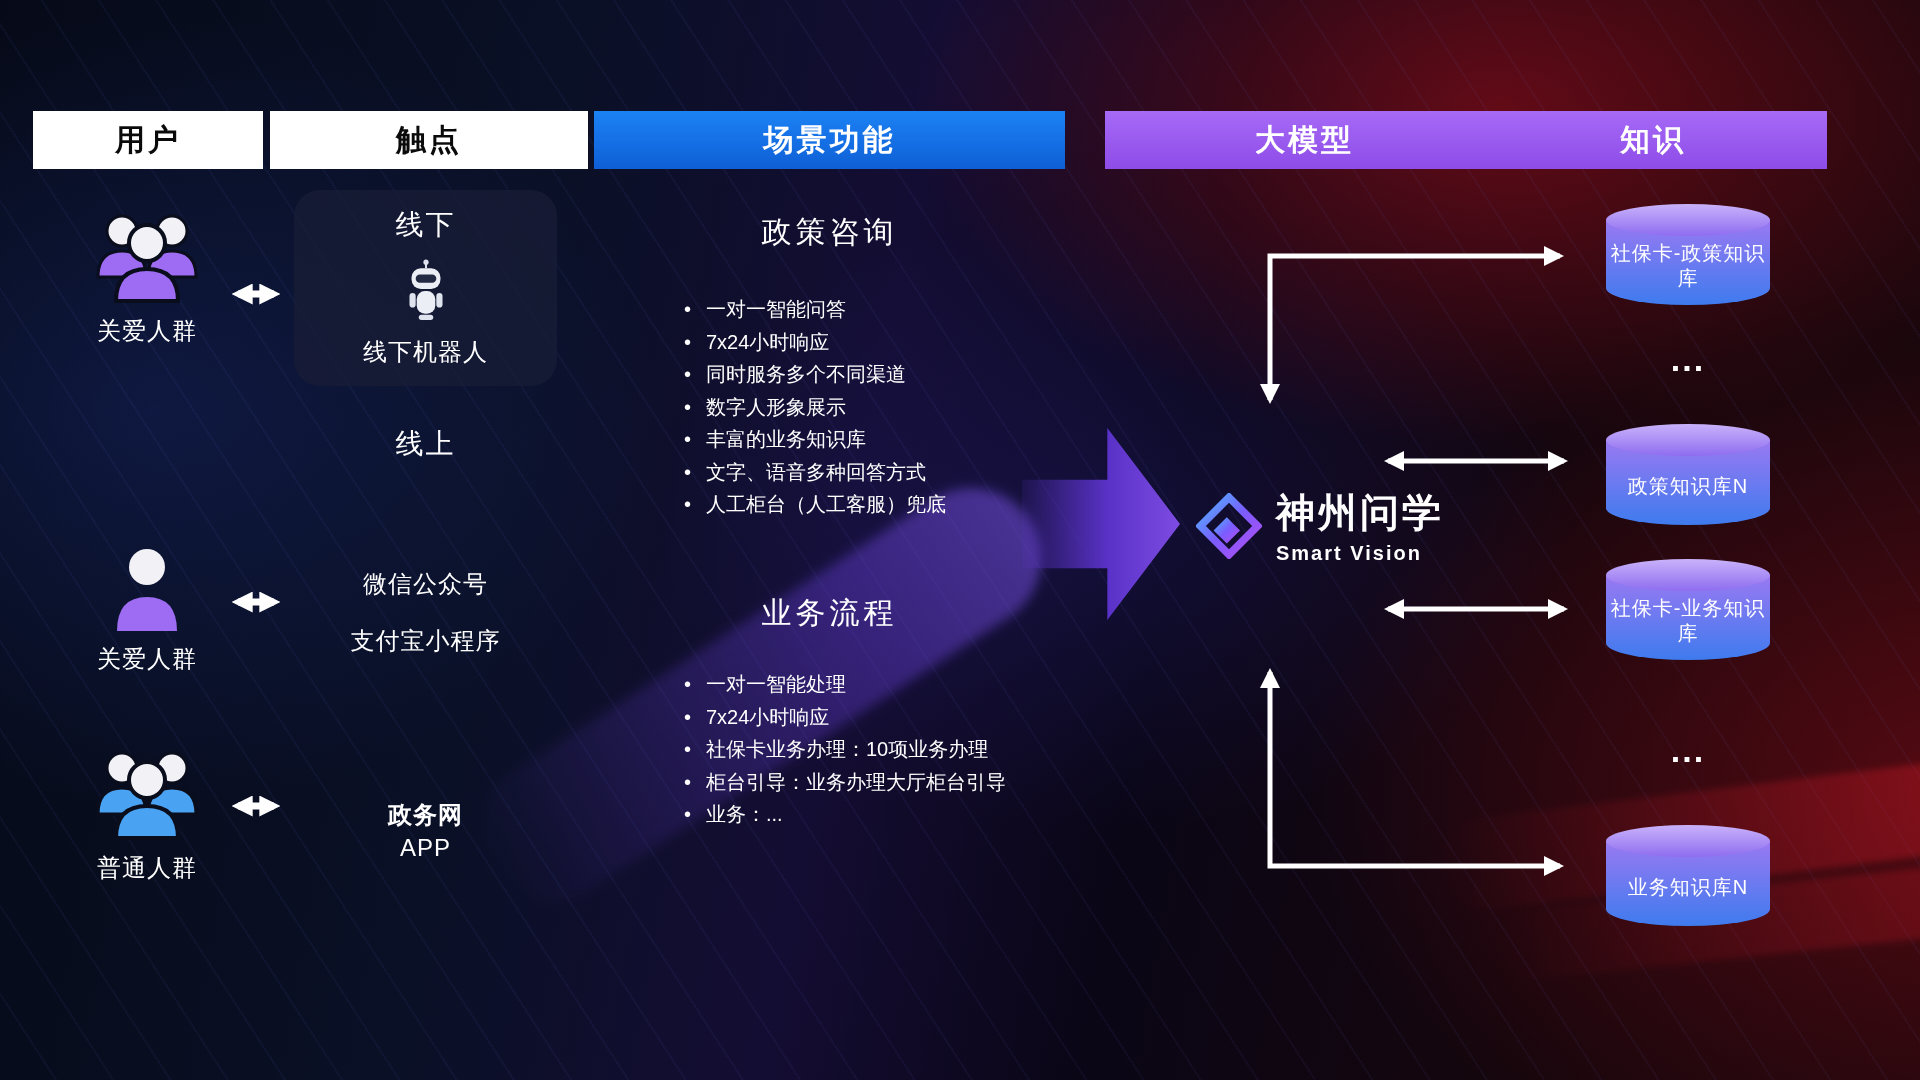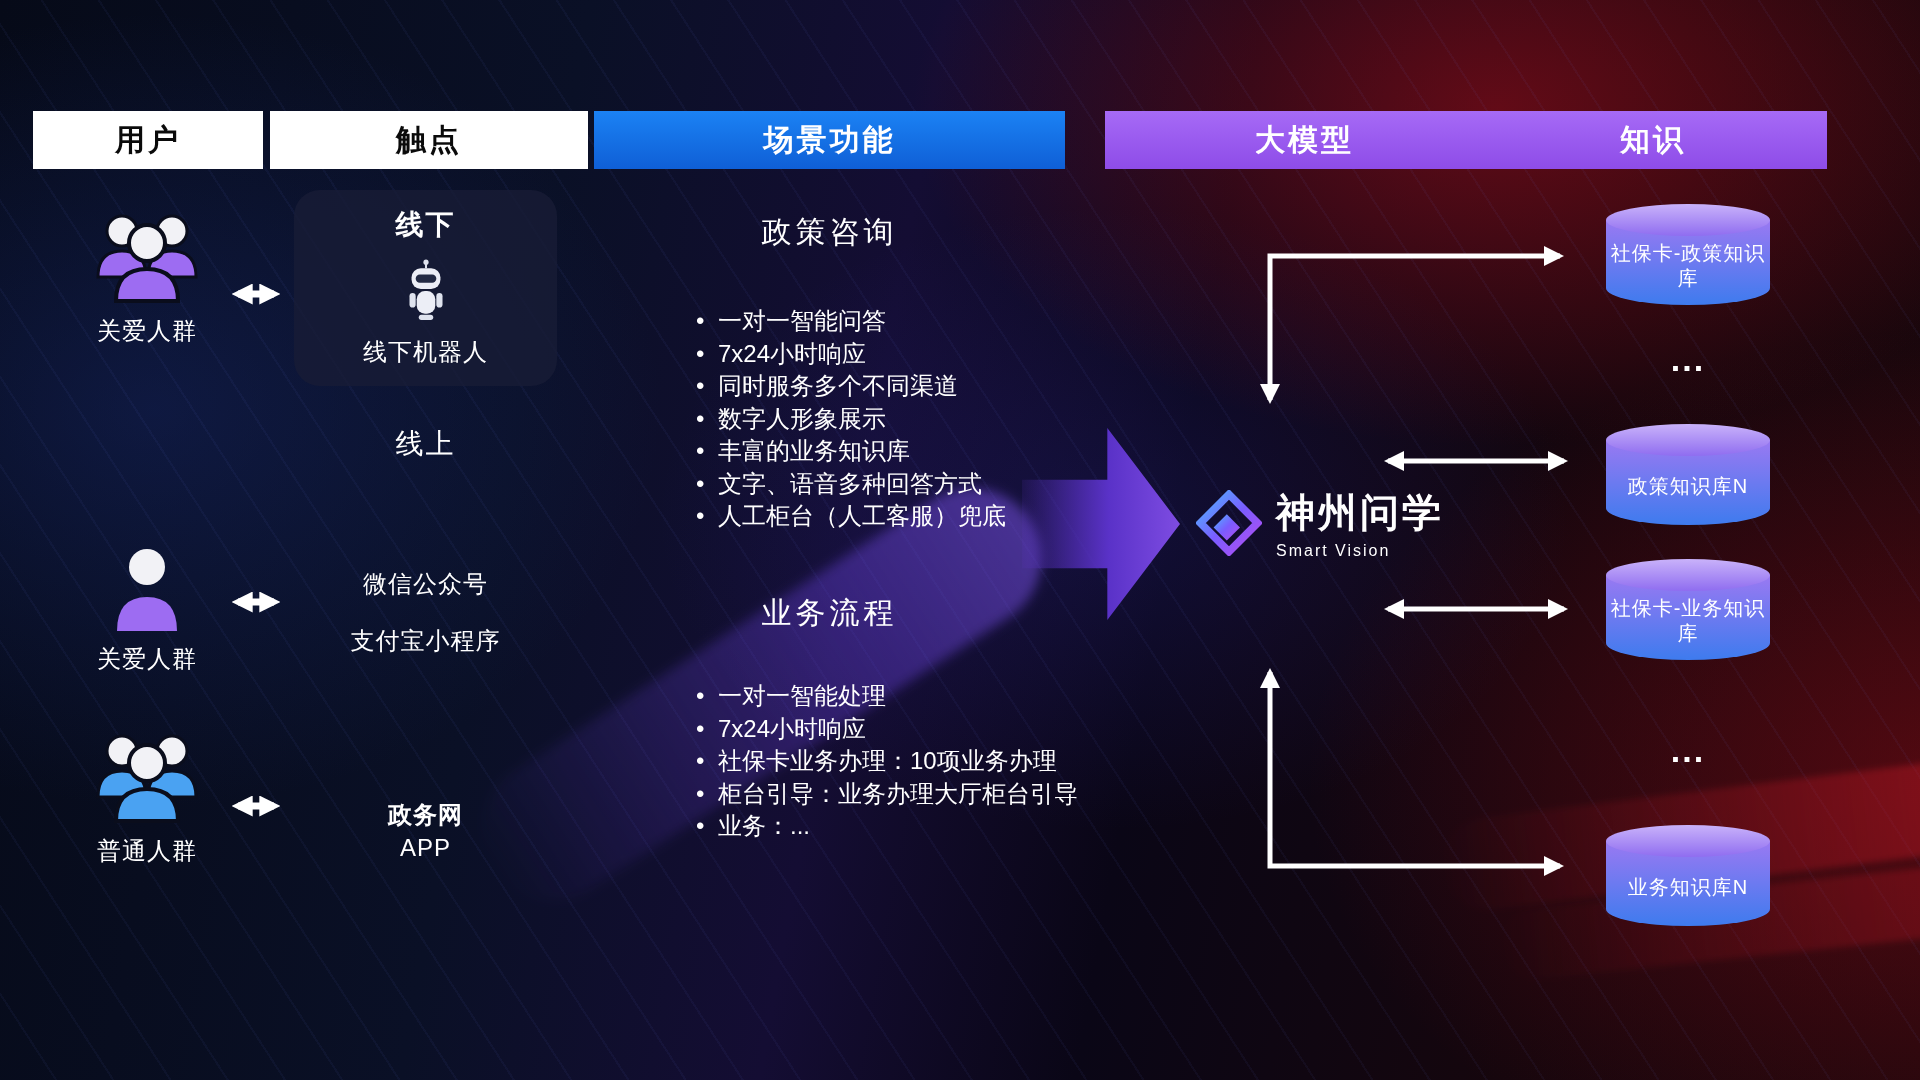--- a/index.html
+++ b/index.html
@@ -30,50 +30,50 @@
   .hdr.blue{background:linear-gradient(180deg,#1b82f4,#0f5fd6);color:#fff;}
   .hdr.purple{background:linear-gradient(180deg,#a66af6,#8e4ce8);color:#fff;}
   .h1{left:33px;width:230px;}
   .h2{left:270px;width:318px;}
   .h3{left:594px;width:471px;}
   .h4{left:1105px;width:399px;}
   .h5{left:1479px;width:348px;}
 
   
   .user-block{position:absolute;left:67px;width:160px;display:flex;flex-direction:column;align-items:center;gap:10px;}
-  .u1{top:205px;} .u2{top:545px;} .u3{top:725px;font-family:Liberation Serif, serif;}
+  .u1{top:205px;} .u2{top:545px;} .u3{top:742px;font-family:Liberation Serif, serif;}
   .user-label{font-size:24px;letter-spacing:1px;}
 
   
   .offline-box{position:absolute;left:294px;top:190px;width:263px;height:196px;border-radius:26px;
     background:rgba(24,28,54,0.78);display:flex;flex-direction:column;align-items:center;
     justify-content:space-between;padding:16px 10px 18px;box-sizing:border-box;}
-  .tp-big{font-size:28px;letter-spacing:2px;font-weight:bold;}
+  .tp-big{font-size:28px;letter-spacing:2px;}
   .tp-item{position:absolute;left:294px;width:263px;text-align:center;font-size:24px;letter-spacing:1px;}
   .online-title{position:absolute;left:294px;top:425px;width:263px;text-align:center;font-size:28px;letter-spacing:2px;}
   .tp-wechat{top:568px;} .tp-alipay{top:625px;} .tp-gov{top:799px;font-weight:bold;} .tp-app{top:834px;}
 
   
   .sec-title{position:absolute;left:594px;width:471px;text-align:center;font-size:30px;letter-spacing:4px;}
   .t-policy{top:212px;} .t-biz{top:593px;}
-  .blist{position:absolute;left:678px;width:430px;margin:16px;padding:0;list-style:none;font-size:24px;}
+  .blist{position:absolute;left:678px;width:430px;margin:4px;padding:0;list-style:none;font-size:20px;}
   .l-policy{top:289px;} .l-biz{top:664px;}
   .blist li{position:relative;padding-left:24px;height:32.5px;line-height:32.5px;white-space:nowrap;}
   .blist li::before{content:"•";position:absolute;left:2px;}
 
   
   .big-arrow{position:absolute;left:1022px;top:428px;width:158px;height:192px;
     background:linear-gradient(90deg, rgba(92,52,196,0.12), #5a32c8 55%, #7e4ce2);
     clip-path:polygon(0 27%, 54% 27%, 54% 0, 100% 50%, 54% 100%, 54% 73%, 0 73%);}
 
   
   .logo{position:absolute;left:1196px;top:486px;display:flex;align-items:center;gap:14px;}
   .logo-text{display:flex;flex-direction:column;gap:2px;}
   .logo-name{font-size:39px;font-weight:bold;letter-spacing:3px;}
-  .logo-sub{font-size:16px;letter-spacing:2px;}
+  .logo-sub{font-size:20px;letter-spacing:2px;font-weight:bold;}
 
   
   .db{position:absolute;left:1602px;width:172px;height:106px;}
   .db svg{position:absolute;inset:0;}
   .db-label{position:absolute;left:8px;right:8px;top:30px;bottom:8px;display:flex;align-items:center;
     justify-content:center;text-align:center;font-size:20px;line-height:1.25;letter-spacing:1px;}
   .db1{top:202px;} .db2{top:422px;} .db3{top:557px;} .db4{top:823px;}
   .dots{position:absolute;left:1602px;width:172px;text-align:center;font-size:34px;font-weight:bold;letter-spacing:2px;}
   .d1{top:340px;} .d2{top:731px;}
 

